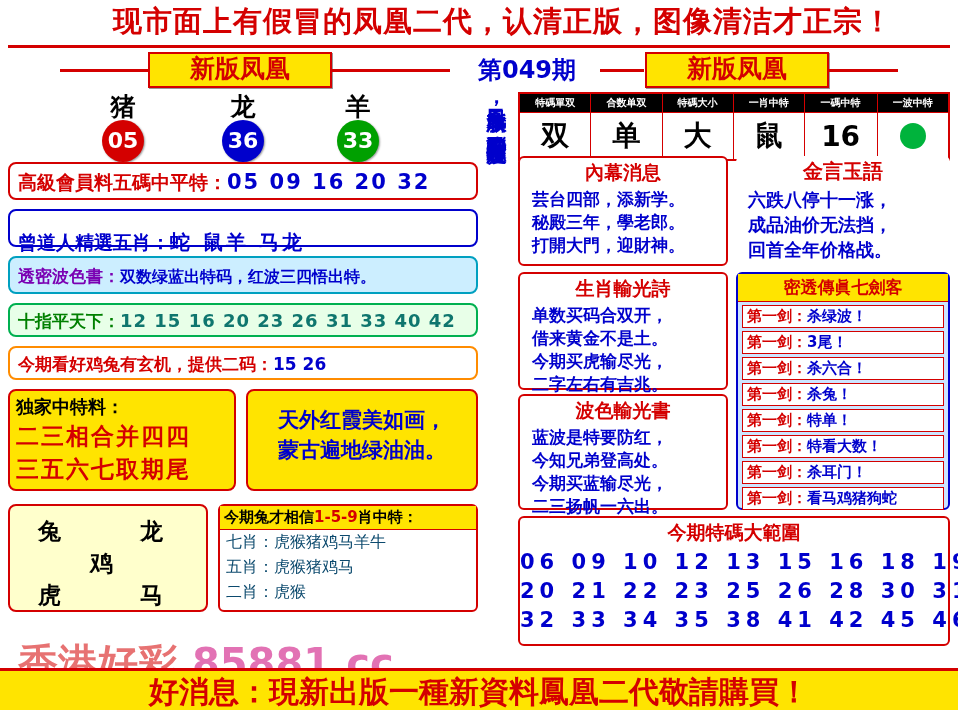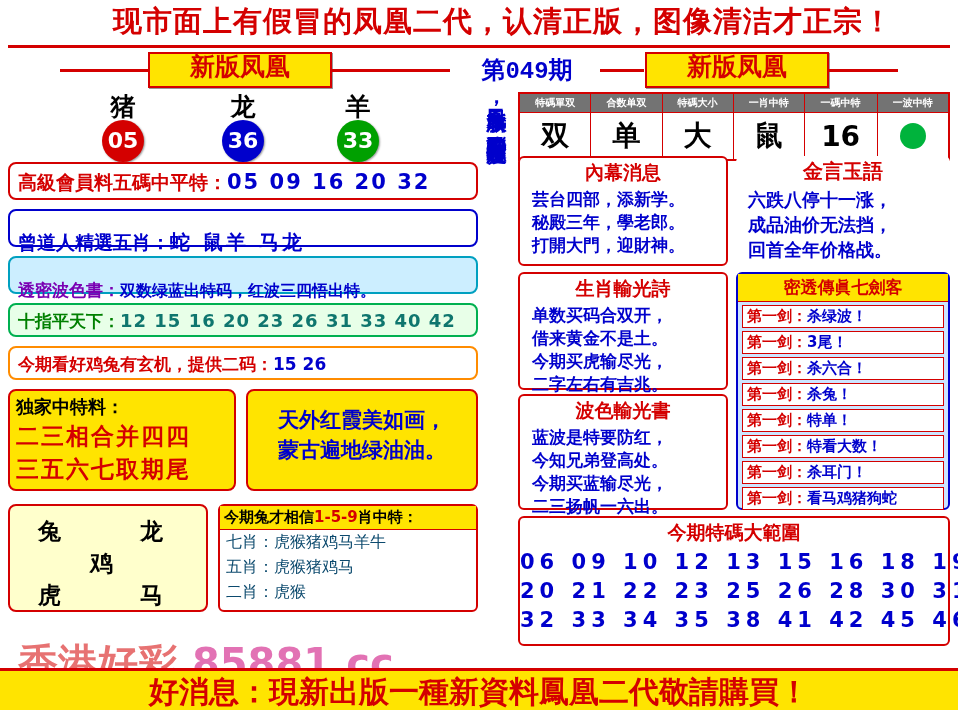--- a/index.html
+++ b/index.html
@@ -18,21 +18,21 @@
     background:#fff;
     display:flex;align-items:center;justify-content:center;
     font-size:29px;font-weight:bold;color:#d40000;
     letter-spacing:1px;
     white-space:nowrap;
     padding-left:24px;
   }
   .hr-red{position:absolute;left:8px;width:942px;height:3px;background:#d40000;}
 
   
-  .title-row{position:absolute;left:0;top:52px;width:814px;height:36px;font-family:Liberation Mono, monospace;}
+  .title-row{position:absolute;left:0;top:52px;width:814px;height:36px;}
   .title-badge{
     position:absolute;height:32px;line-height:30px;
     border:2px solid #d40000;background:#ffe400;
     color:#d40000;font-size:25px;font-weight:bold;text-align:center;
     box-shadow:1px 1px 0 #999;
   }
   .badge-left{left:148px;top:0;width:180px;}
   .badge-right{left:645px;top:0;width:180px;}
   .issue{
     position:absolute;left:452px;top:2px;width:150px;
@@ -64,21 +64,21 @@
   }
 
   #box-member{border-color:#d40000;height:38px;padding-top:6px;}
   #box-member .lbl{color:#d40000;font-size:19px;font-weight:bold;}
   #box-member .val{color:#0000cc;font-size:21px;font-weight:bold;letter-spacing:2px;}
 
   #box-five{border-color:#0000cc;height:38px;padding-top:18px;}
   #box-five .lbl{color:#0000cc;font-size:19px;font-weight:bold;}
   #box-five .val{color:#0000cc;font-size:20px;font-weight:bold;letter-spacing:3px;}
 
-  #box-wave{border-color:#00a0c0;background:#cceeff;height:38px;padding-top:21px;}
+  #box-wave{border-color:#00a0c0;background:#cceeff;height:38px;padding-top:7px;}
   #box-wave .lbl{color:#7a00b3;font-size:17px;font-weight:bold;}
   #box-wave .val{color:#0000cc;font-size:16px;font-weight:bold;}
 
   #box-ten{border-color:#00b050;background:#e8ffe8;height:34px;padding-top:5px;}
   #box-ten .lbl{color:#008000;font-size:17px;font-weight:bold;}
   #box-ten .val{color:#0f766e;font-size:18px;font-weight:bold;letter-spacing:1px;text-align:center;}
 
   #box-tip{border-color:#ff8c00;height:34px;padding-top:5px;}
   #box-tip .lbl{color:#d40000;font-size:17px;font-weight:bold;}
   #box-tip .val{color:#0000cc;font-size:17px;font-weight:bold;}
@@ -131,21 +131,21 @@
   }
 
   
   .right{position:absolute;left:518px;top:92px;width:432px;}
 
   .tbl{
     width:432px;border-collapse:collapse;background:#fff;
     border:2px solid #d40000;
   }
   .tbl th{
-    background:#737373;color:#fff;font-size:10px;font-weight:bold;
+    background:#000000;color:#fff;font-size:10px;font-weight:bold;
     border:1px solid #d40000;padding:2px 0;white-space:nowrap;
   }
   .tbl td{
     border:1px solid #d40000;text-align:center;height:44px;
     font-size:28px;font-weight:bold;color:#000;
   }
   .green-dot{width:26px;height:26px;border-radius:50%;background:#00b33c;margin:0 auto;}
 
   .rbox{
     border:2px solid #d40000;border-radius:6px;background:#fff;

